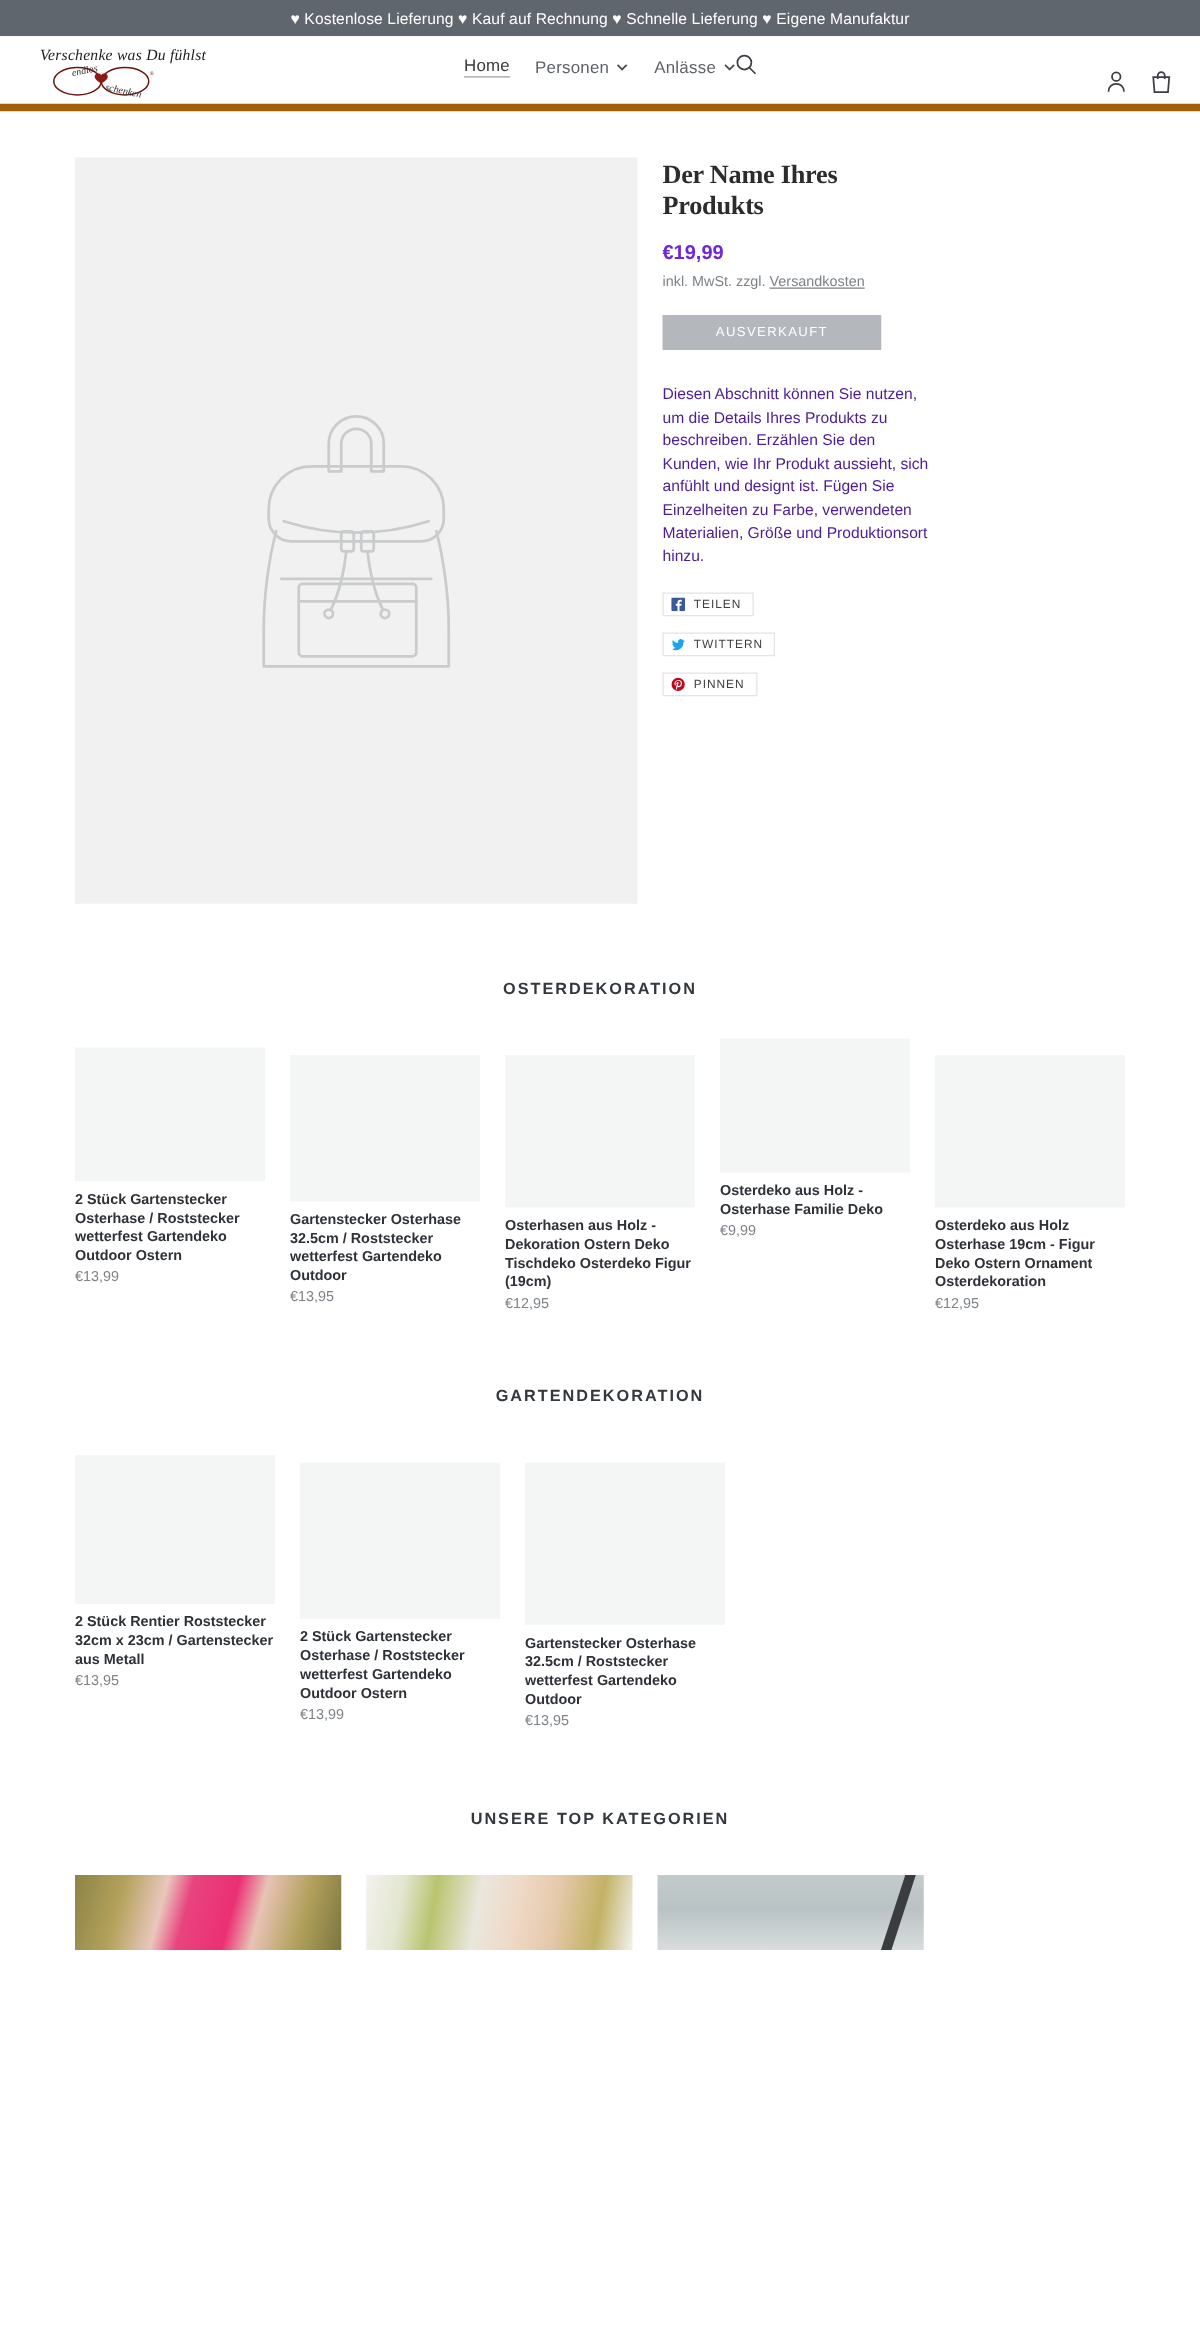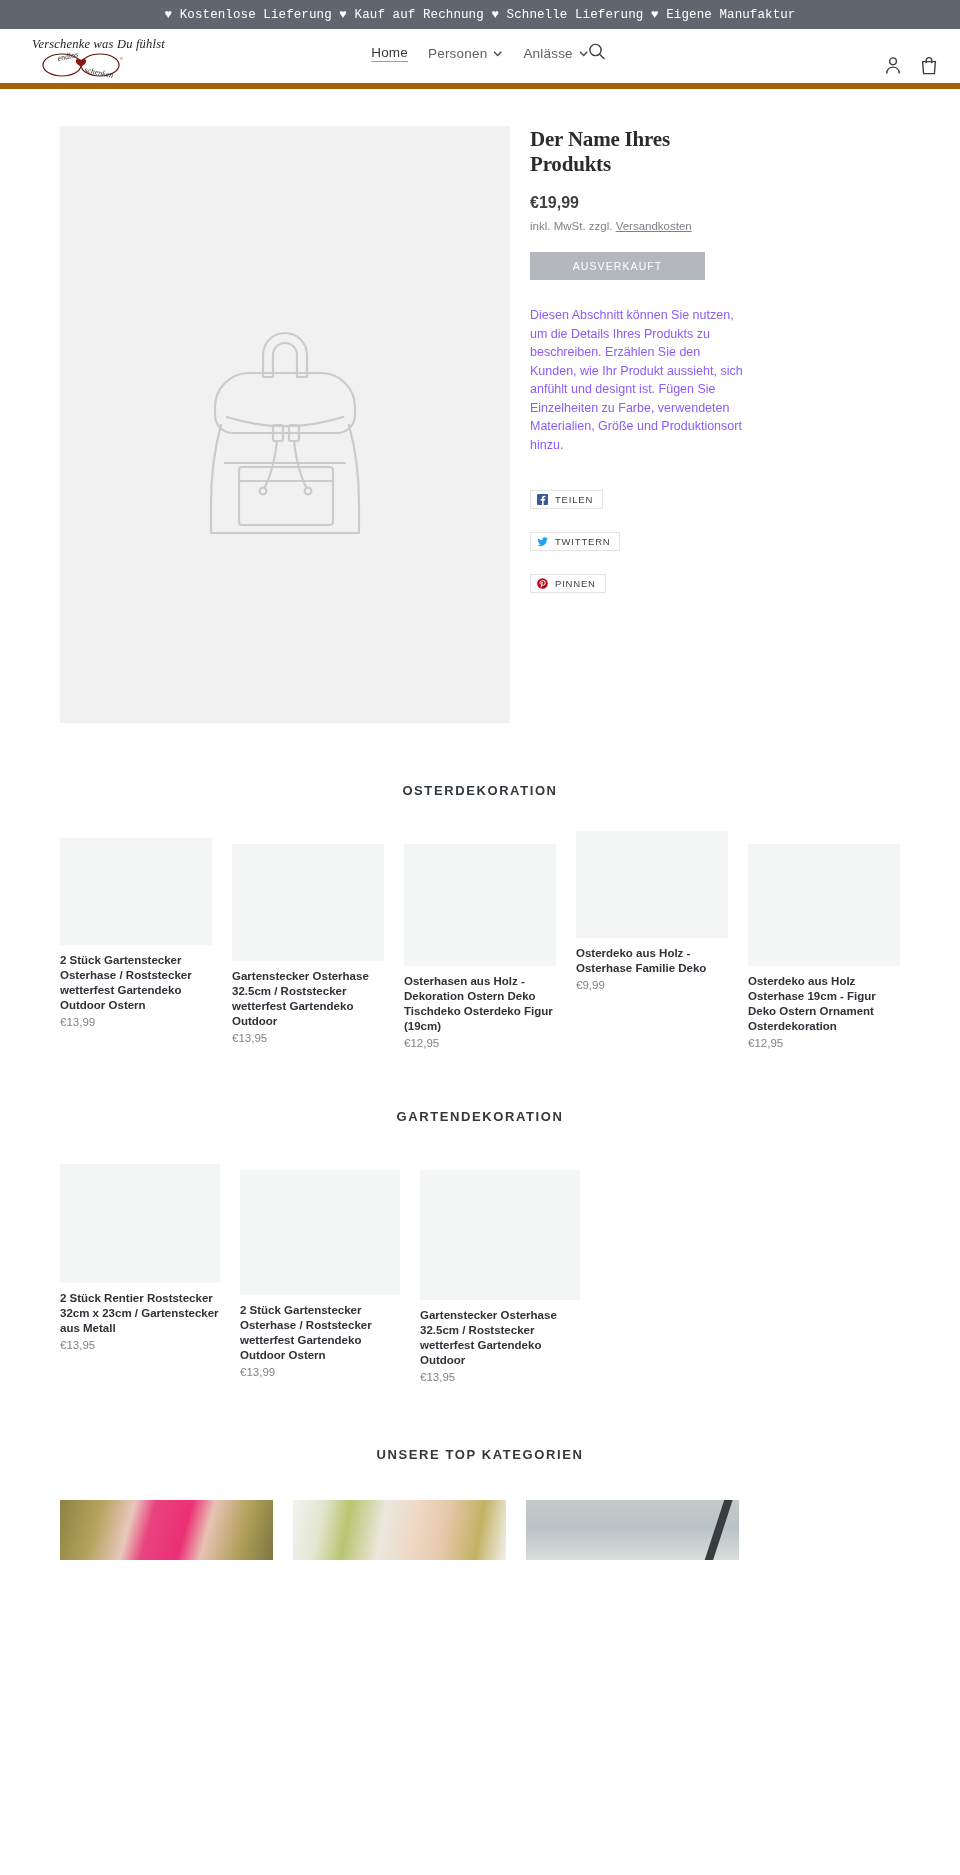--- a/index.html
+++ b/index.html
@@ -16,21 +16,21 @@
   .announce {
     height: 29px;
     background: #60666e;
     color: #ffffff;
     display: flex;
     align-items: center;
     justify-content: center;
     font-size: 12.5px;
     letter-spacing: .1px;
   }
-  .announce .txt { font-weight: 400; font-family: Liberation Mono, monospace; }
+  .announce .txt { font-weight: 400; }
 
   
   .header {
     height: 60px;
     border-bottom: 6px solid #a16207;
     display: flex;
     align-items: center;
     padding: 0 24px;
     position: relative;
     background: #fff;
@@ -107,21 +107,21 @@
     line-height: 25px;
     font-weight: 700;
     color: #2c2c2c;
     letter-spacing: -.2px;
     margin-bottom: 17px;
     font-family: Liberation Serif, serif;
   }
   .p-price {
     font-size: 16px;
     font-weight: 700;
-    color: #404040;
+    color: #6d28d9;
     margin-bottom: 8px;
   }
   .p-tax {
     font-size: 11.5px;
     color: #7d8287;
     margin-bottom: 20px;
   }
   .p-tax a { color: #7d8287; text-decoration: underline; cursor: pointer; }
   .btn-sold {
     width: 175px;
@@ -135,25 +135,25 @@
     display: flex;
     align-items: center;
     justify-content: center;
     margin-bottom: 26px;
     cursor: default;
     font-family: "Liberation Sans", sans-serif;
   }
   .p-desc {
     font-size: 12.5px;
     line-height: 18.5px;
-    color: #8b5cf6;
+    color: #4c1d95;
     width: 215px;
-    margin-bottom: 36px;
-  }
-  .share-list { display: flex; flex-direction: column; gap: 23px; align-items: flex-start; }
+    margin-bottom: 20px;
+  }
+  .share-list { display: flex; flex-direction: column; gap: 13px; align-items: flex-start; }
   .share-btn {
     display: flex;
     align-items: center;
     gap: 7px;
     border: 1px solid #e4e4e4;
     background: #fff;
     padding: 4px 9px 4px 6px;
     font-size: 9.5px;
     letter-spacing: .8px;
     color: #3f3f3f;

